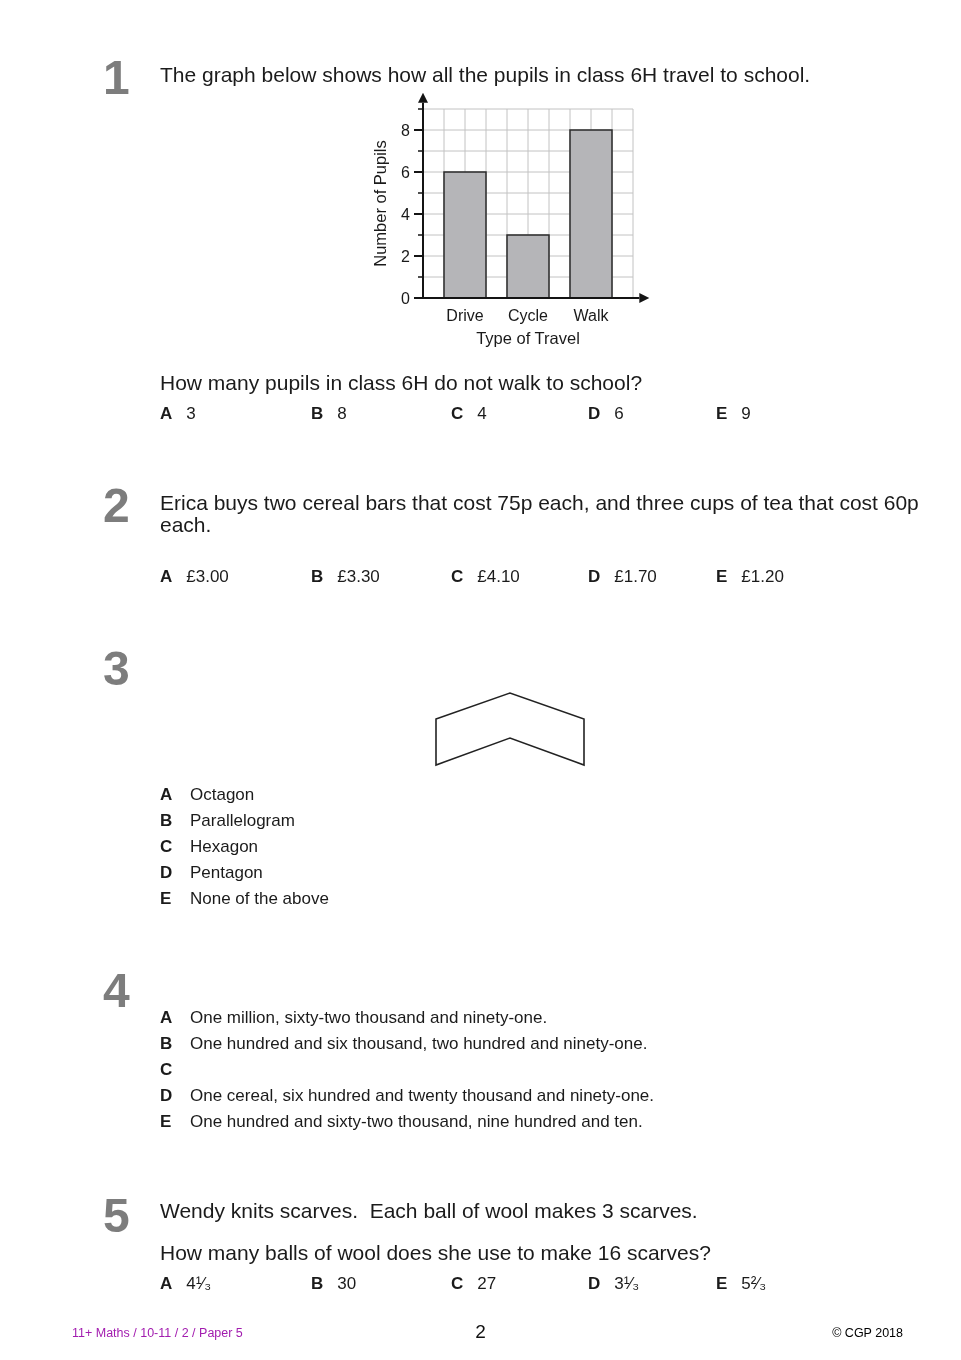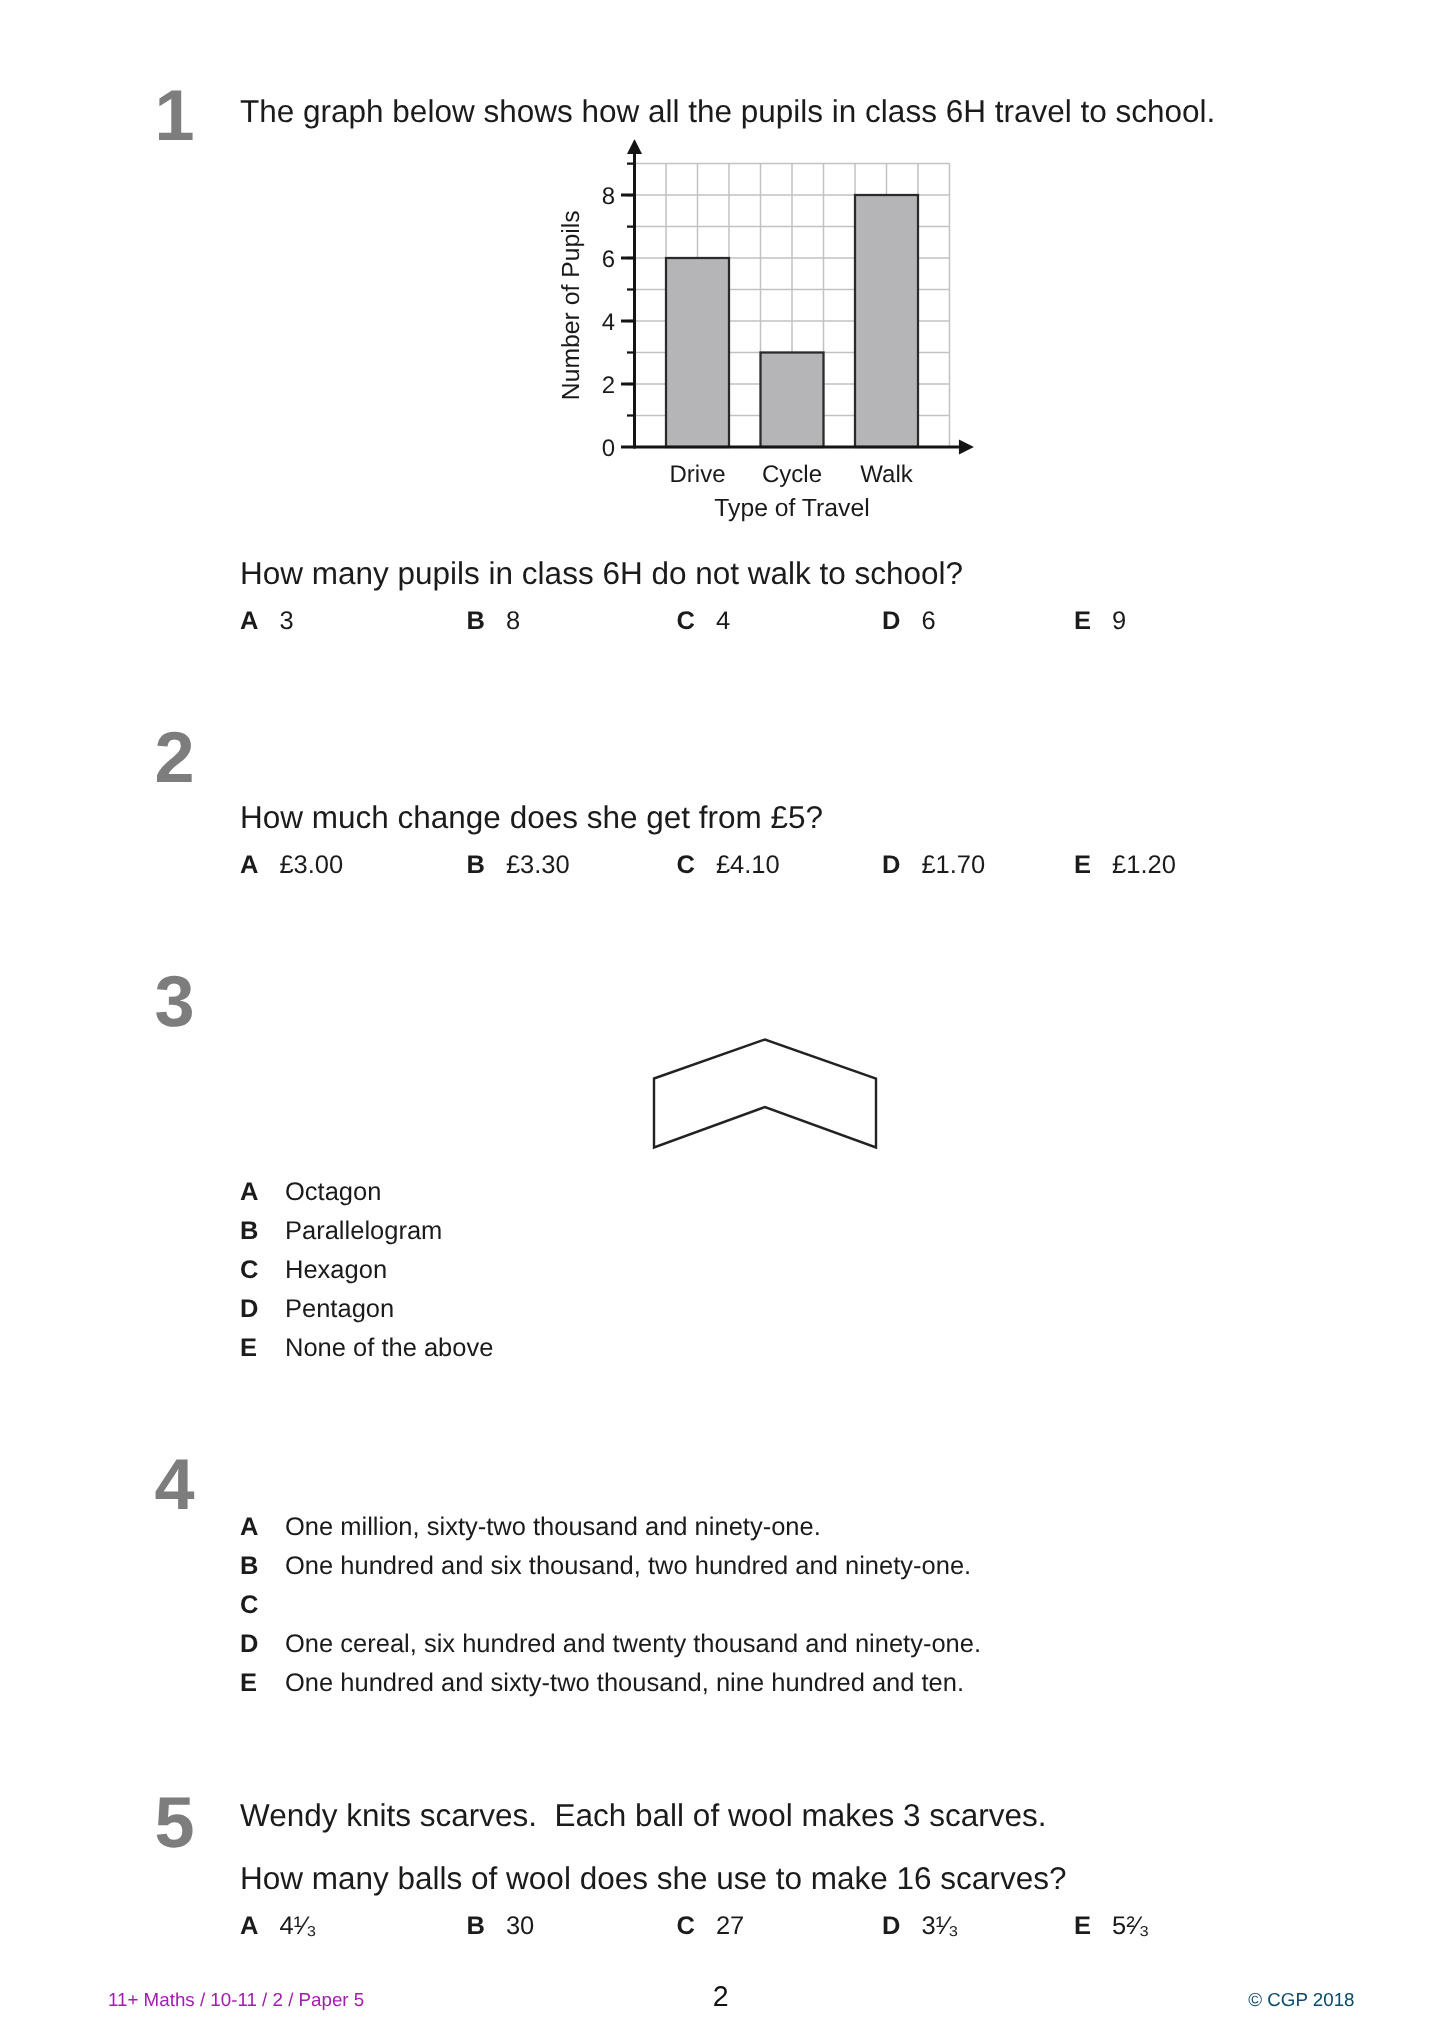--- a/index.html
+++ b/index.html
@@ -30,21 +30,21 @@
   .optlist{
     position:absolute;left:160px;
     font-size:17px;
   }
   .optlist .orow{display:flex;height:26px;line-height:26px;}
   .optlist .letter{width:30px;font-weight:bold;}
   .chart-svg{position:absolute;left:350px;top:93px;}
   .shape-svg{position:absolute;left:430px;top:686px;}
   .footer-left{position:absolute;left:72px;top:1326px;font-size:12.5px;color:#a21caf;}
   .footer-page{position:absolute;left:0;top:1321px;width:961px;text-align:center;font-size:19px;color:#111;}
-  .footer-right{position:absolute;right:58px;top:1326px;font-size:12.5px;color:#0c4a6e;}
+  .footer-right{position:absolute;right:58px;top:1326px;font-size:12.5px;color:#000000;}
 </style>
 </head>
 <body>
 
 <div class="page">
 
   <div class="qnum" style="top:54px">1</div>
   <div class="t" style="left:160px;top:64px">The graph below shows how all the pupils in class 6H travel to school.</div>
 
   <svg id="bar-chart" class="chart-svg" width="320" height="262">
@@ -118,21 +118,21 @@
         <b>D</b>
         <span>6</span>
       </span>
     <span class="opt">
         <b>E</b>
         <span>9</span>
       </span>
   </div>
 
   <div class="qnum" style="top:482px">2</div>
-  <div class="t" style="left:160px;top:535px">How much change does she get from £5?</div>
+  <div class="t" style="left:160px;top:492px">Erica buys two cereal bars that cost 75p each, and three cups of tea that cost 60p each.</div>
   <div class="optrow" style="top:566px">
     <span class="opt w0">
         <b>A</b>
         <span>£3.00</span>
       </span>
     <span class="opt w1">
         <b>B</b>
         <span>£3.30</span>
       </span>
     <span class="opt w2">

